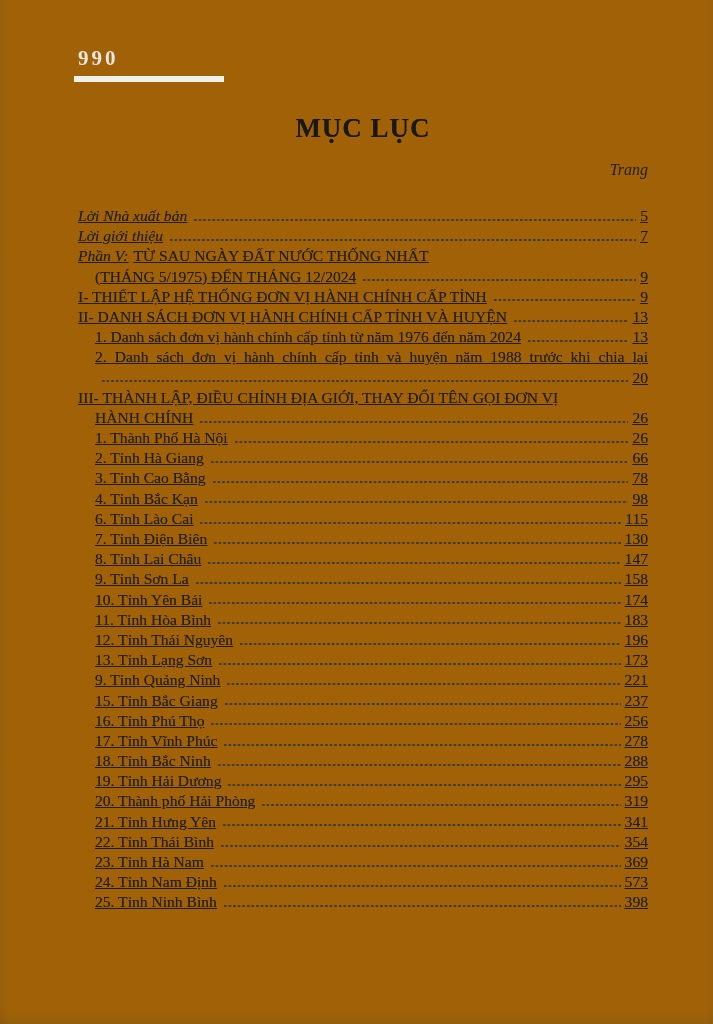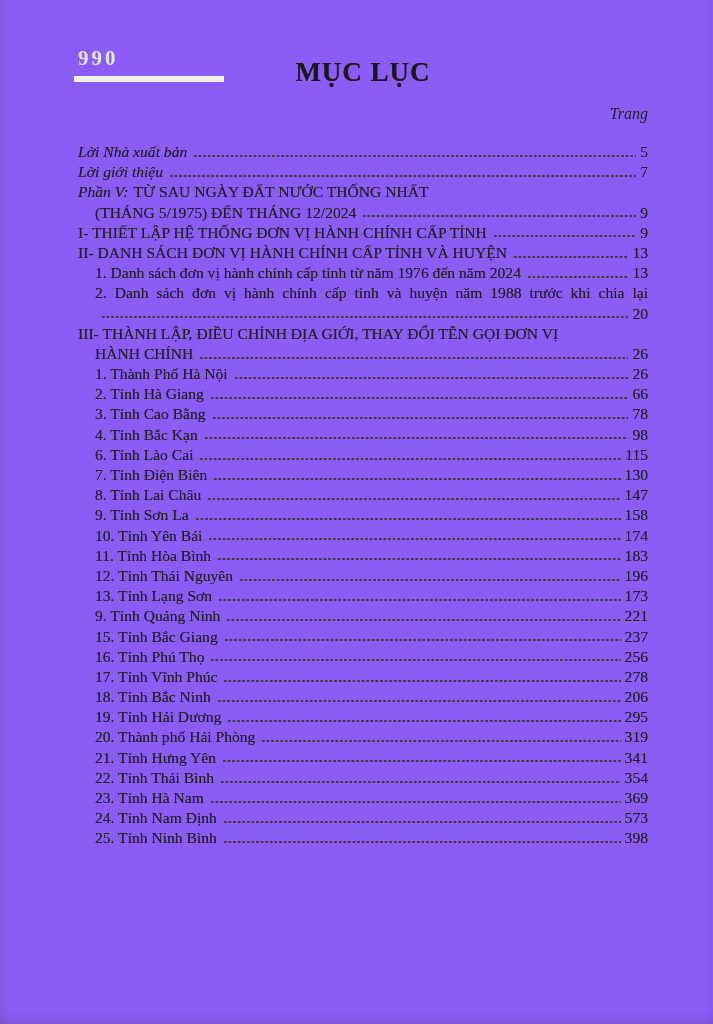--- a/index.html
+++ b/index.html
@@ -1,20 +1,20 @@
 <!DOCTYPE html>
 <html lang="vi"><head>
 <meta charset="utf-8">
 <style>
   html, body { margin: 0; padding: 0; background: #ffffff; }
   .page {
     position: relative;
     width: 713px;
     height: 1024px;
-    background: #8b5cf6;
+    background: #a16207;
     overflow: hidden;
     font-family: "Liberation Serif", "DejaVu Serif", serif;
     color: #201f1d;
   }
   
   .edge-left   { position: absolute; left: 0; top: 0; bottom: 0; width: 10px;
                  background: linear-gradient(to right, rgba(60,60,55,.10), rgba(60,60,55,0)); }
   .edge-right  { position: absolute; right: 0; top: 0; bottom: 0; width: 7px;
                  background: linear-gradient(to left, rgba(60,60,55,.07), rgba(60,60,55,0)); }
   .edge-bottom { position: absolute; left: 0; right: 0; bottom: 0; height: 12px;
@@ -30,40 +30,41 @@
     background: #f1f1ec;
   }
 
   .content {
     position: absolute;
     left: 78px;
     width: 570px; 
     top: 0;
   }
   .title {
-    padding-top: 56px;
+    padding-top: 112px;
     text-align: center;
     font-size: 27px;
     font-weight: bold;
     letter-spacing: 1px;
     line-height: 32px;
     color: #181816;
     text-shadow: 0 0 .5px rgba(20,20,18,.6);
   }
   .trang {
     margin-top: 16px;
     text-align: right;
     font-size: 16px;
     font-weight: normal;
     font-style: italic;
     line-height: 20px;
     color: #232220;
   }
   .toc {
-    margin-top: 18px;
+    margin-top: 26px;
+    text-decoration: underline;
   }
   .row {
     display: flex;
     align-items: stretch;
     height: 20.2px;
     line-height: 20.2px;
     font-size: 15.6px;
     white-space: nowrap;
     text-shadow: 0 0 .4px rgba(25,25,22,.55);
   }
@@ -230,21 +231,21 @@
           <span class="pagenum">256</span>
         </div>
         <div class="row ind1">
           <span class="label">17. Tỉnh Vĩnh Phúc</span>
           <span class="leader"></span>
           <span class="pagenum">278</span>
         </div>
         <div class="row ind1">
           <span class="label">18. Tỉnh Bắc Ninh</span>
           <span class="leader"></span>
-          <span class="pagenum">206</span>
+          <span class="pagenum">288</span>
         </div>
         <div class="row ind1">
           <span class="label">19. Tỉnh Hải Dương</span>
           <span class="leader"></span>
           <span class="pagenum">295</span>
         </div>
         <div class="row ind1">
           <span class="label">20. Thành phố Hải Phòng</span>
           <span class="leader"></span>
           <span class="pagenum">319</span>

